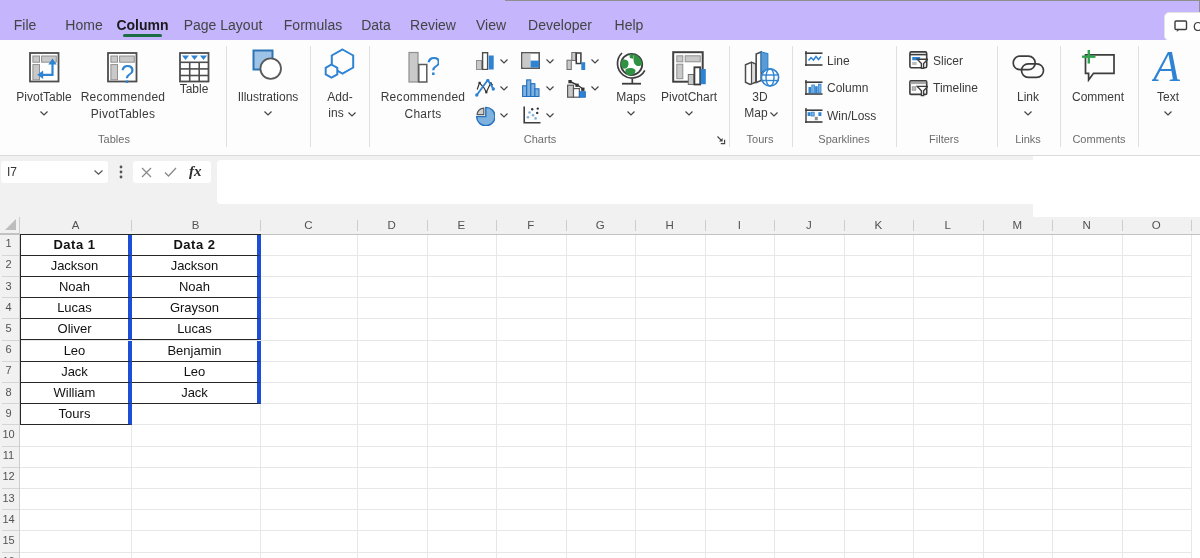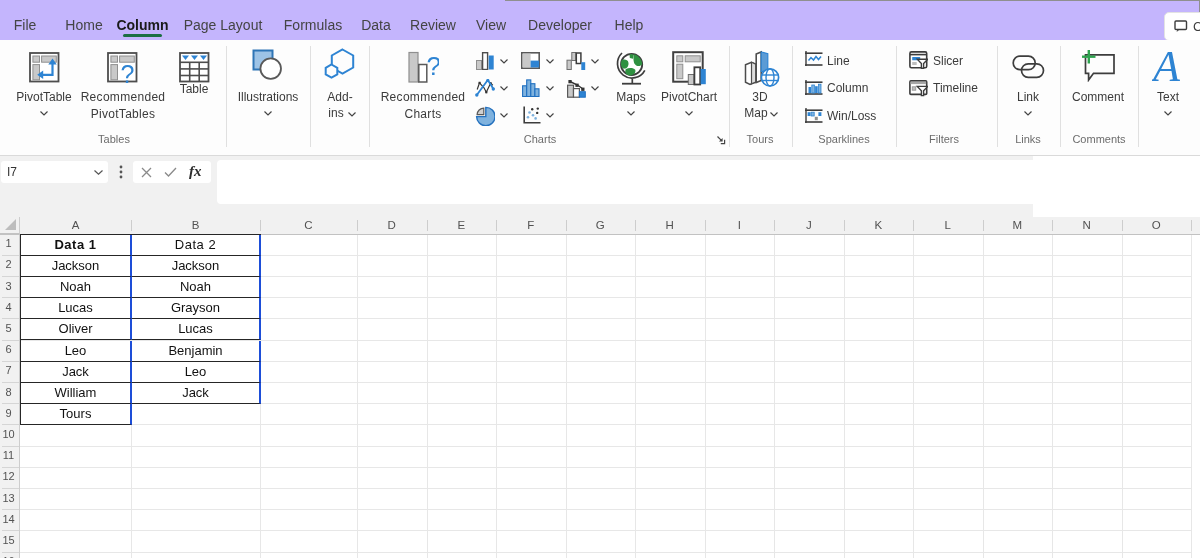--- a/index.html
+++ b/index.html
@@ -29,21 +29,21 @@
   #colhdr{position:absolute;left:0;top:0;width:1200px;height:16.5px;background:#f1f1f1;border-bottom:1px solid #c2c2c2;box-sizing:content-box;}
   .colcell{position:absolute;top:2px;font-size:11.5px;color:#525252;transform:translateX(-50%);}
   .coltick{position:absolute;top:3px;width:1px;height:11px;background:#cdcdcd;}
   #rowhdr{position:absolute;left:0;top:17.5px;width:20px;height:323.5px;background:#f1f1f1;border-right:1px solid #cdcdcd;box-sizing:border-box;}
   .rowcell{position:absolute;left:0;width:17px;text-align:center;font-size:11px;color:#525252;}
   .hline{position:absolute;left:20px;width:1171px;height:1px;background:#e7e7e7;}
   .rline{position:absolute;left:2px;width:17px;height:1px;background:#d5d5d5;}
   .vline{position:absolute;top:17.5px;width:1px;height:323.5px;background:#e7e7e7;}
   
   #dtable{position:absolute;left:20px;top:16.5px;border-top:1px solid #262626;border-left:1px solid #262626;}
-  .tcell{position:absolute;background:#fff;border-right:2px solid #1d4ed8;border-bottom:1px solid #262626;box-sizing:border-box;
+  .tcell{position:absolute;background:#fff;border-right:4px solid #1d4ed8;border-bottom:1px solid #262626;box-sizing:border-box;
      font-size:13px;color:#111;text-align:center;line-height:20.2px;white-space:nowrap;}
   .ca{left:0;width:111px;}
   .cb{left:111px;width:129px;}
 </style>
 </head>
 <body>
 <div id="app">
 
   <div class="abs" id="tabbar">
     <span class="tab" style="left:25px">File</span>
@@ -468,21 +468,21 @@
       <div class="vline" style="left:774.00px"></div>
       <div class="vline" style="left:843.50px"></div>
       <div class="vline" style="left:913.00px"></div>
       <div class="vline" style="left:982.50px"></div>
       <div class="vline" style="left:1052.00px"></div>
       <div class="vline" style="left:1121.50px"></div>
       <div class="vline" style="left:1191px"></div>
     </div>
     <div id="dtable" style="width:240px;height:190.8px">
       <div class="tcell ca" style="top:0.00px;height:21.2px;font-weight:700;letter-spacing:0.5px;">Data 1</div>
-      <div class="tcell cb" style="top:0.00px;height:21.2px;font-weight:400;letter-spacing:0.5px;">Data 2</div>
+      <div class="tcell cb" style="top:0.00px;height:21.2px;font-weight:700;letter-spacing:0.5px;">Data 2</div>
       <div class="tcell ca" style="top:21.20px;height:21.2px;">Jackson</div>
       <div class="tcell cb" style="top:21.20px;height:21.2px;">Jackson</div>
       <div class="tcell ca" style="top:42.40px;height:21.2px;">Noah</div>
       <div class="tcell cb" style="top:42.40px;height:21.2px;">Noah</div>
       <div class="tcell ca" style="top:63.60px;height:21.2px;">Lucas</div>
       <div class="tcell cb" style="top:63.60px;height:21.2px;">Grayson</div>
       <div class="tcell ca" style="top:84.80px;height:21.2px;">Oliver</div>
       <div class="tcell cb" style="top:84.80px;height:21.2px;">Lucas</div>
       <div class="tcell ca" style="top:106.00px;height:21.2px;">Leo</div>
       <div class="tcell cb" style="top:106.00px;height:21.2px;">Benjamin</div>

